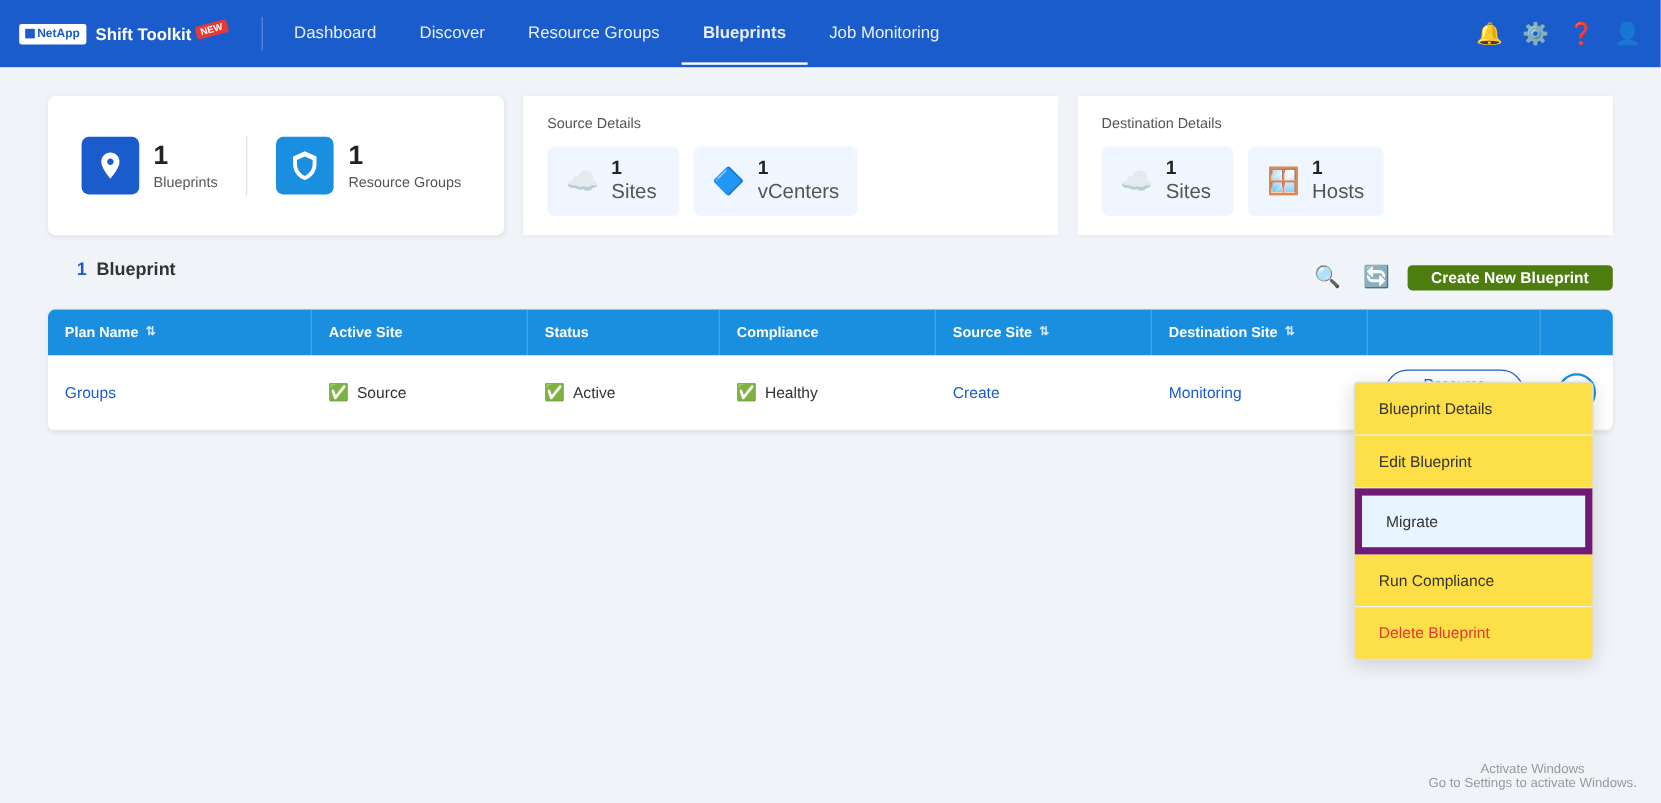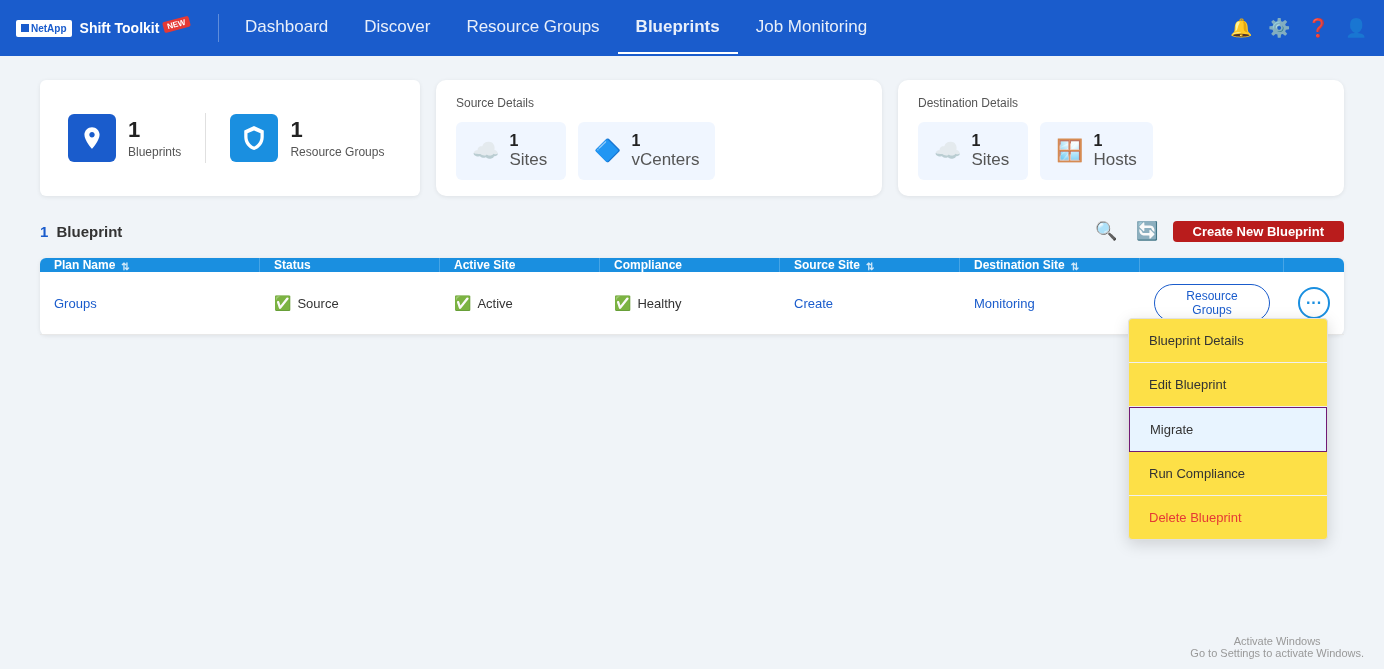--- a/index.html
+++ b/index.html
@@ -43,21 +43,21 @@
       padding: 1px 4px;
       border-radius: 2px;
       transform: rotate(-15deg);
       margin-left: -4px;
       margin-top: -8px;
     }
     .nav-divider { width: 1px; height: 28px; background: rgba(255,255,255,0.3); margin: 0 8px; }
     .nav-links { display: flex; align-items: center; gap: 0; }
     .nav-link {
       color: rgba(255,255,255,0.9);
-      font-size: 17px;
+      font-size: 14px;
       padding: 0 18px;
       height: 52px;
       display: flex;
       align-items: center;
       cursor: pointer;
       text-decoration: none;
       border-bottom: 2px solid transparent;
     }
     .nav-link.active { border-bottom: 2px solid white; font-weight: 600; }
     .nav-right {
@@ -101,21 +101,21 @@
       font-size: 22px;
       color: white;
     }
     .summary-info .count { font-size: 22px; font-weight: 700; color: #222; }
     .summary-info .label { font-size: 12px; color: #555; margin-top: 2px; }
     .summary-divider { width: 1px; height: 50px; background: #e0e0e0; }
 
     
     .detail-card {
       background: white;
-      border-radius: 10px;
+      border-radius: 0;
       padding: 16px 20px;
       box-shadow: 0 1px 4px rgba(0,0,0,0.08);
       flex: 1;
     }
     .detail-card-title { font-size: 12px; color: #555; margin-bottom: 12px; font-weight: 500; }
     .detail-items { display: flex; gap: 12px; }
     .detail-item {
       background: #f0f6ff;
       border-radius: 6px;
       padding: 10px 16px;
@@ -127,36 +127,37 @@
     .detail-item-icon { font-size: 20px; }
     .detail-item-info .dcount { font-size: 16px; font-weight: 700; color: #222; }
     .detail-item-info .dlabel { font-size: 17px; color: #555; }
     .cloud-icon-blue { color: #1a8fe0; font-size: 22px; }
     .vcenter-icon { color: #4caf50; font-size: 20px; }
     .ms-icon { color: #0078d4; font-size: 18px; }
 
     
     .section-header {
       display: flex;
-      align-items: center;
+      align-items: flex-start;
       margin-bottom: 12px;
+      margin-left: 24px;
     }
     .section-count {
       font-size: 15px;
       color: #333;
     }
     .section-count span { color: #1a5ccc; font-weight: 600; margin-right: 4px; }
     .section-actions {
       margin-left: auto;
       display: flex;
       align-items: center;
       gap: 10px;
     }
     .btn-create {
-      background: #b91c1c;
+      background: #4d7c0f;
       color: white;
       border: none;
       border-radius: 4px;
       padding: 3px 20px;
       font-size: 13px;
       font-weight: 600;
       cursor: pointer;
     }
     .btn-icon {
       background: none;
@@ -173,23 +174,23 @@
       background: #1a8fe0;
       display: grid;
       grid-template-columns: 220px 180px 160px 180px 180px 180px 1fr 60px;
       padding: 0;
       border-radius: 6px 6px 0 0;
     }
     .th {
       color: white;
       font-size: 12px;
       font-weight: 600;
-      padding: 0 14px;
-      display: flex;
-      align-items: flex-end;
+      padding: 12px 14px;
+      display: flex;
+      align-items: flex-start;
       gap: 6px;
       border-right: 1px solid rgba(255,255,255,0.2);
     }
     .th:last-child { border-right: none; }
     .sort-icon { font-size: 10px; opacity: 0.8; }
     .table-row {
       display: grid;
       grid-template-columns: 220px 180px 160px 180px 180px 180px 1fr 60px;
       border-bottom: 1px solid #e8e8e8;
       align-items: center;
@@ -243,21 +244,21 @@
     .dropdown-item {
       padding: 14px 20px;
       font-size: 13px;
       color: #333;
       cursor: pointer;
       border-bottom: 1px solid #f0f0f0;
     }
     .dropdown-item:last-child { border-bottom: none; }
     .dropdown-item.active {
       background: #e8f4ff;
-      border: 1px solid #701a75;
+      border: 6px solid #701a75;
       color: #333;
     }
     .dropdown-item.danger { color: #e53935; }
 
     
     .activate-windows {
       position: fixed;
       bottom: 10px;
       right: 20px;
       color: #999;
@@ -377,24 +378,24 @@
     </div>
   </div>
 
   <div class="table-wrap">
     <div class="table-header">
       <div class="th">
         <span>Plan Name</span>
         <span class="sort-icon">⇅</span>
       </div>
       <div class="th">
+        <span>Active Site</span>
+      </div>
+      <div class="th">
         <span>Status</span>
-      </div>
-      <div class="th">
-        <span>Active Site</span>
       </div>
       <div class="th">
         <span>Compliance</span>
       </div>
       <div class="th">
         <span>Source Site</span>
         <span class="sort-icon">⇅</span>
       </div>
       <div class="th">
         <span>Destination Site</span>

